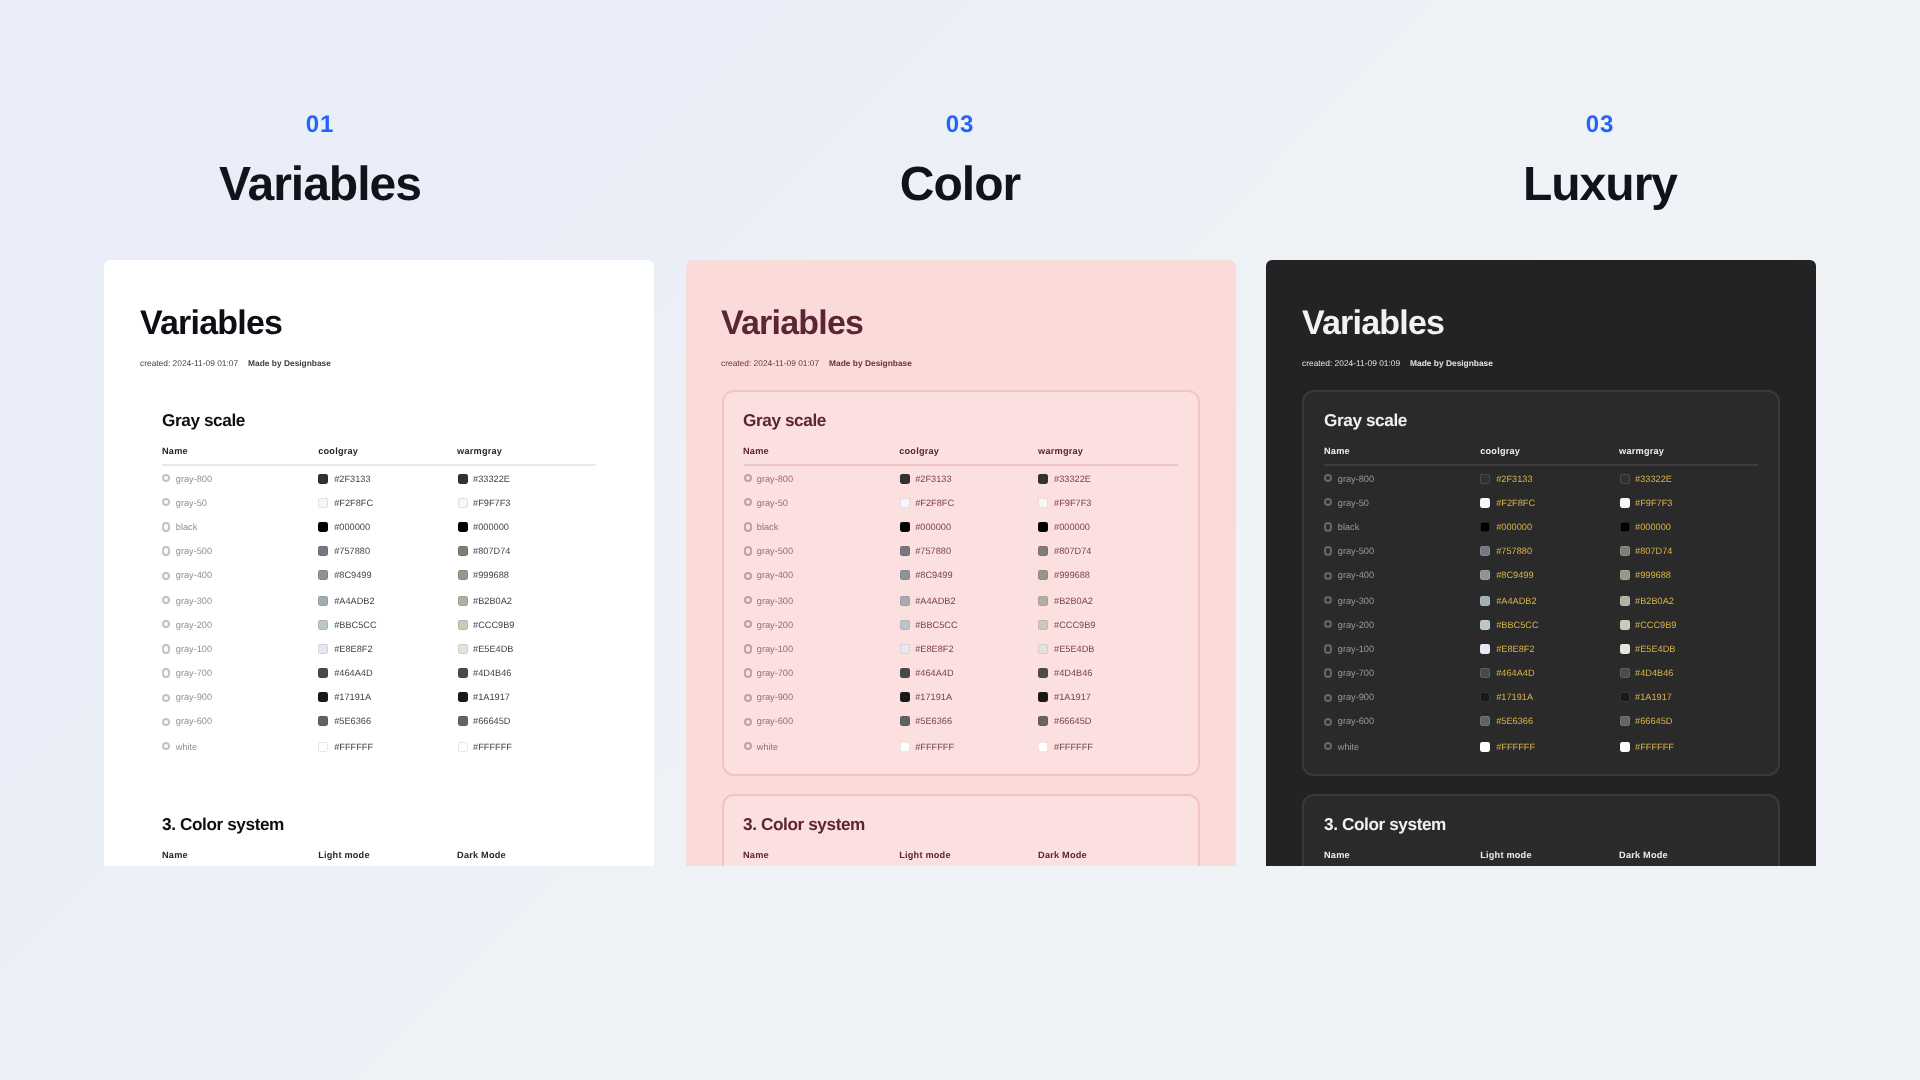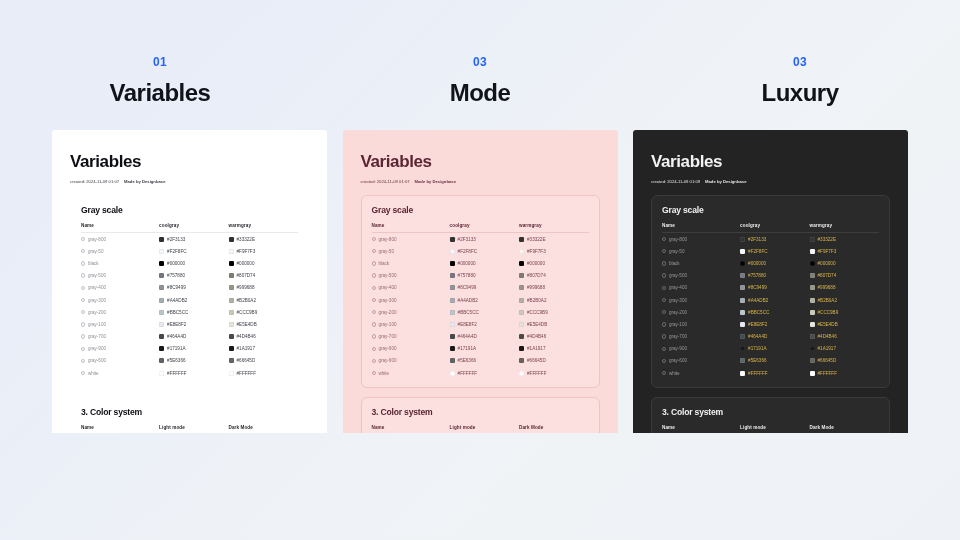--- a/index.html
+++ b/index.html
@@ -134,21 +134,21 @@
 
 <div class="stage">
 
   <div class="headers">
     <div class="hcol">
       <div class="hnum">01</div>
       <div class="htitle">Variables</div>
     </div>
     <div class="hcol">
       <div class="hnum">03</div>
-      <div class="htitle">Mode</div>
+      <div class="htitle">Color</div>
     </div>
     <div class="hcol">
       <div class="hnum">03</div>
       <div class="htitle">Luxury</div>
     </div>
   </div>
 
   <div class="panels">
 
     <div class="panel standard">

